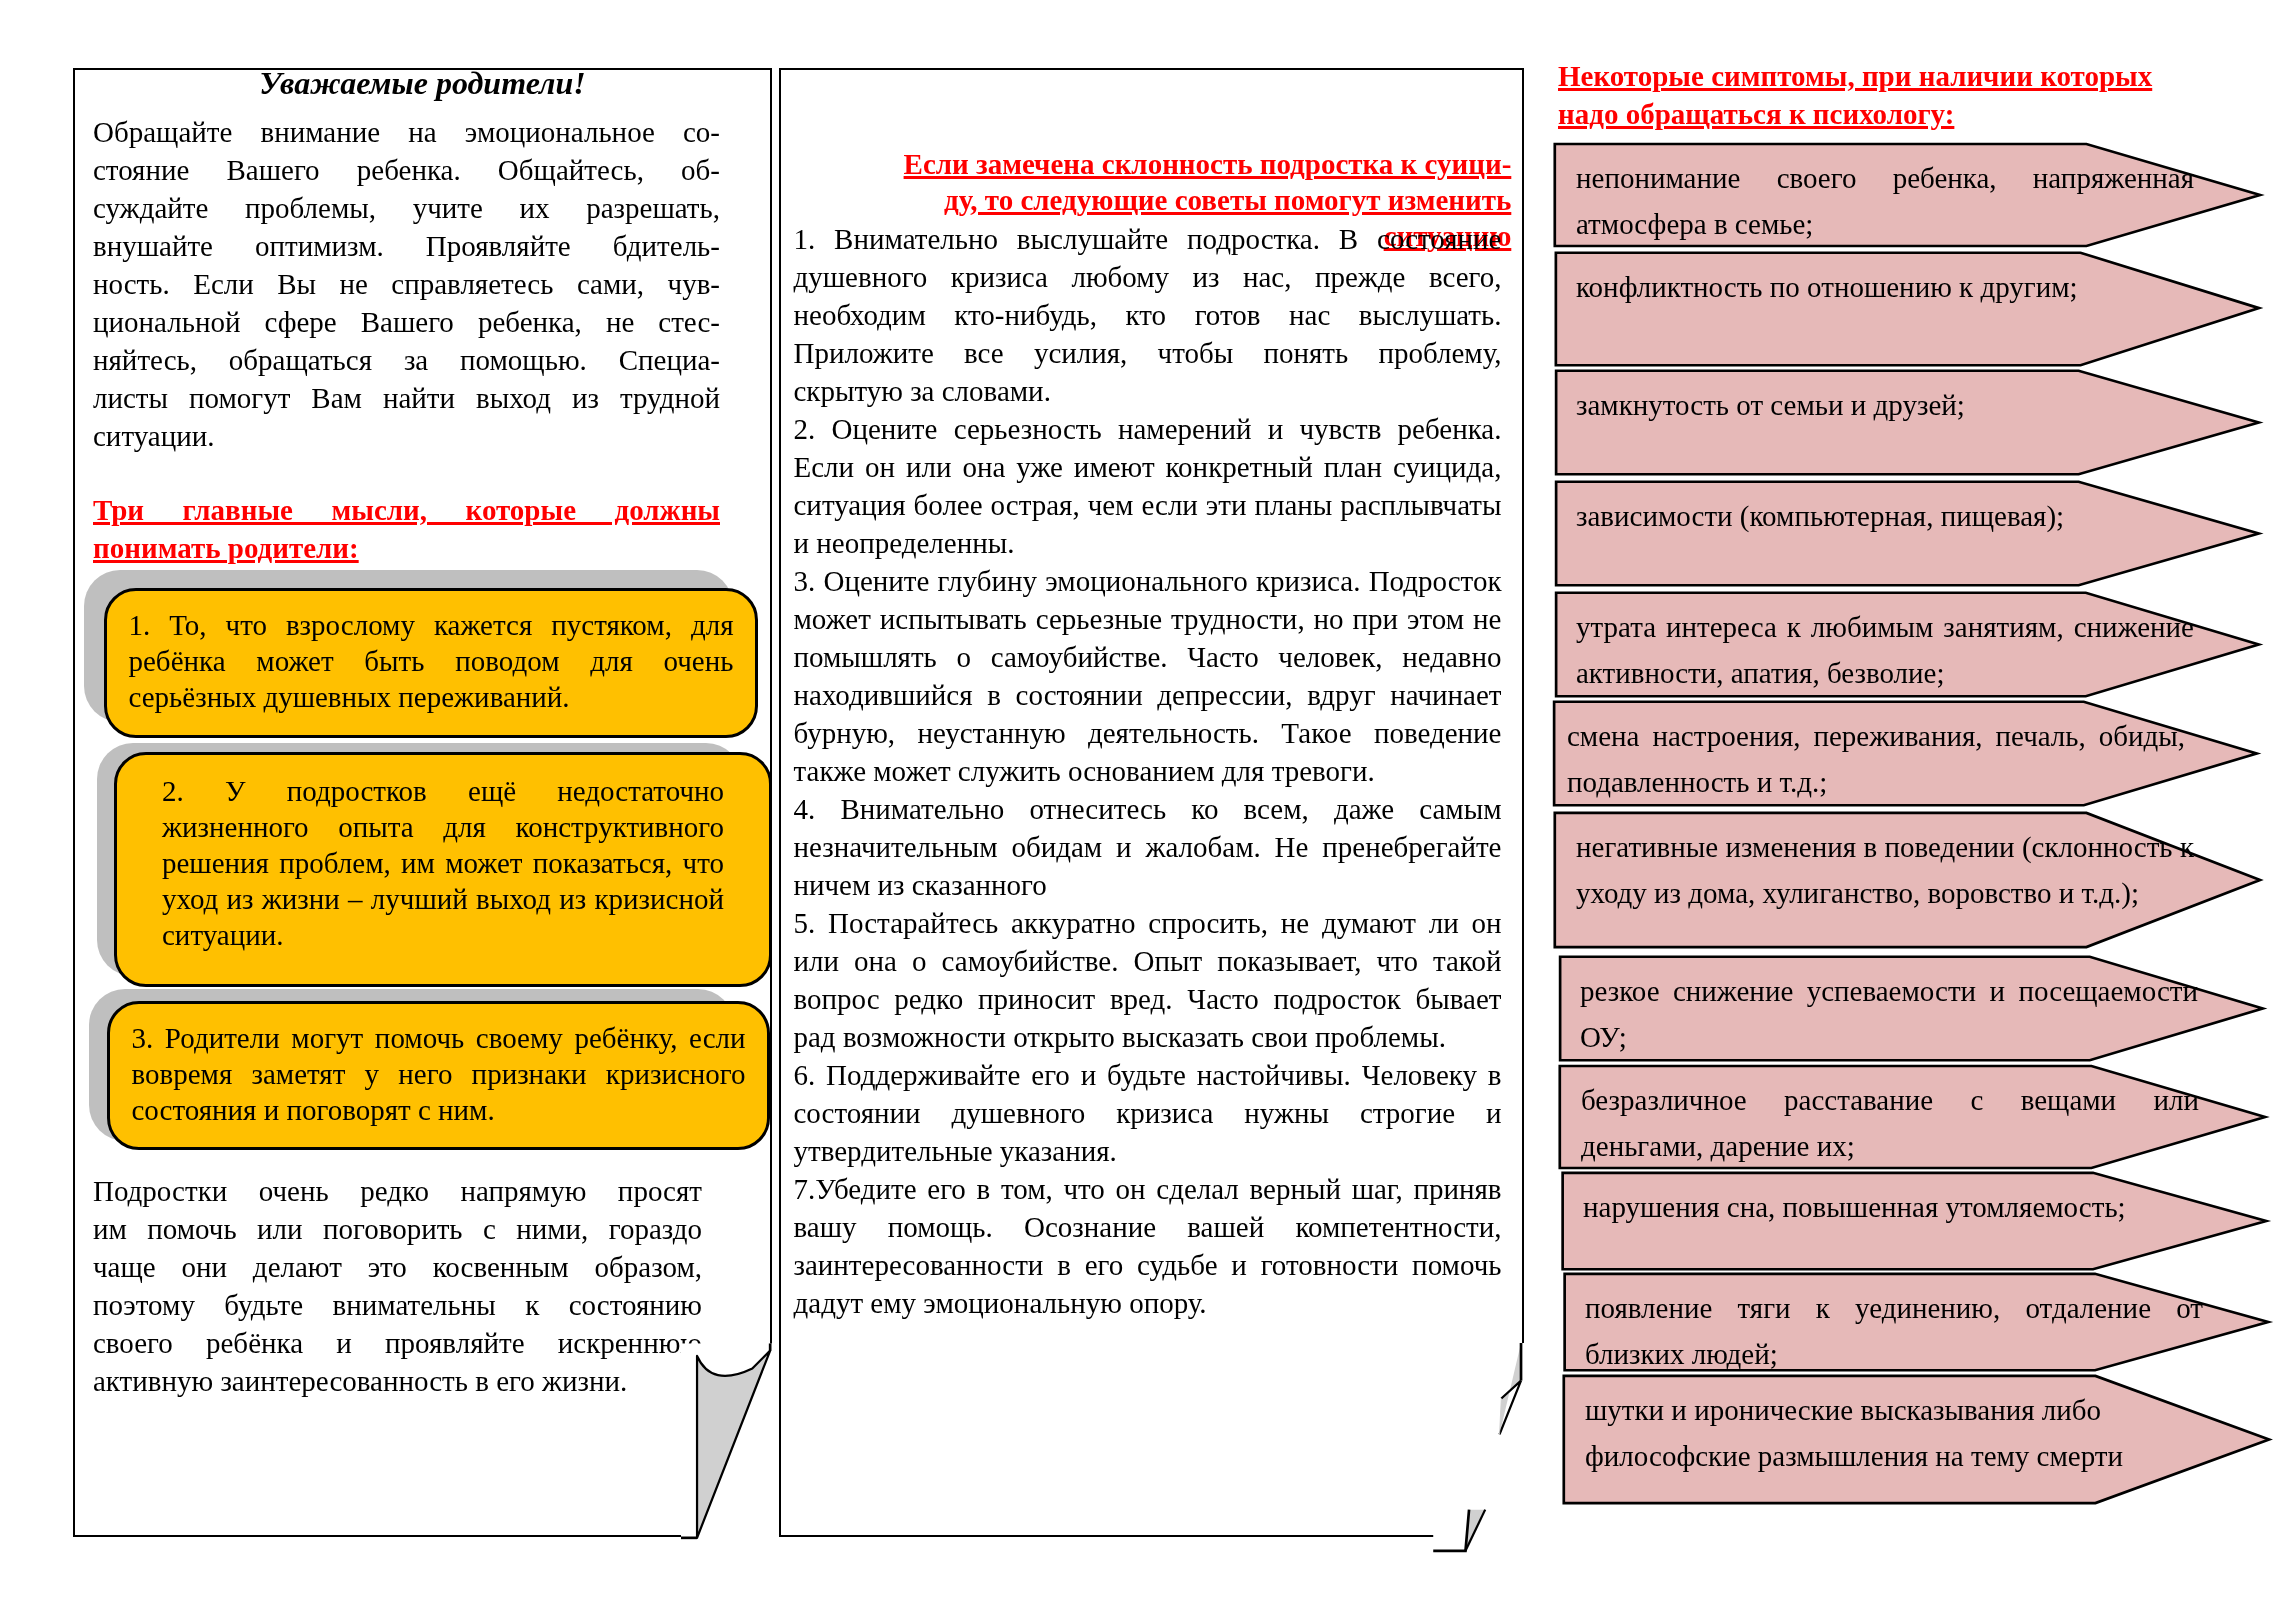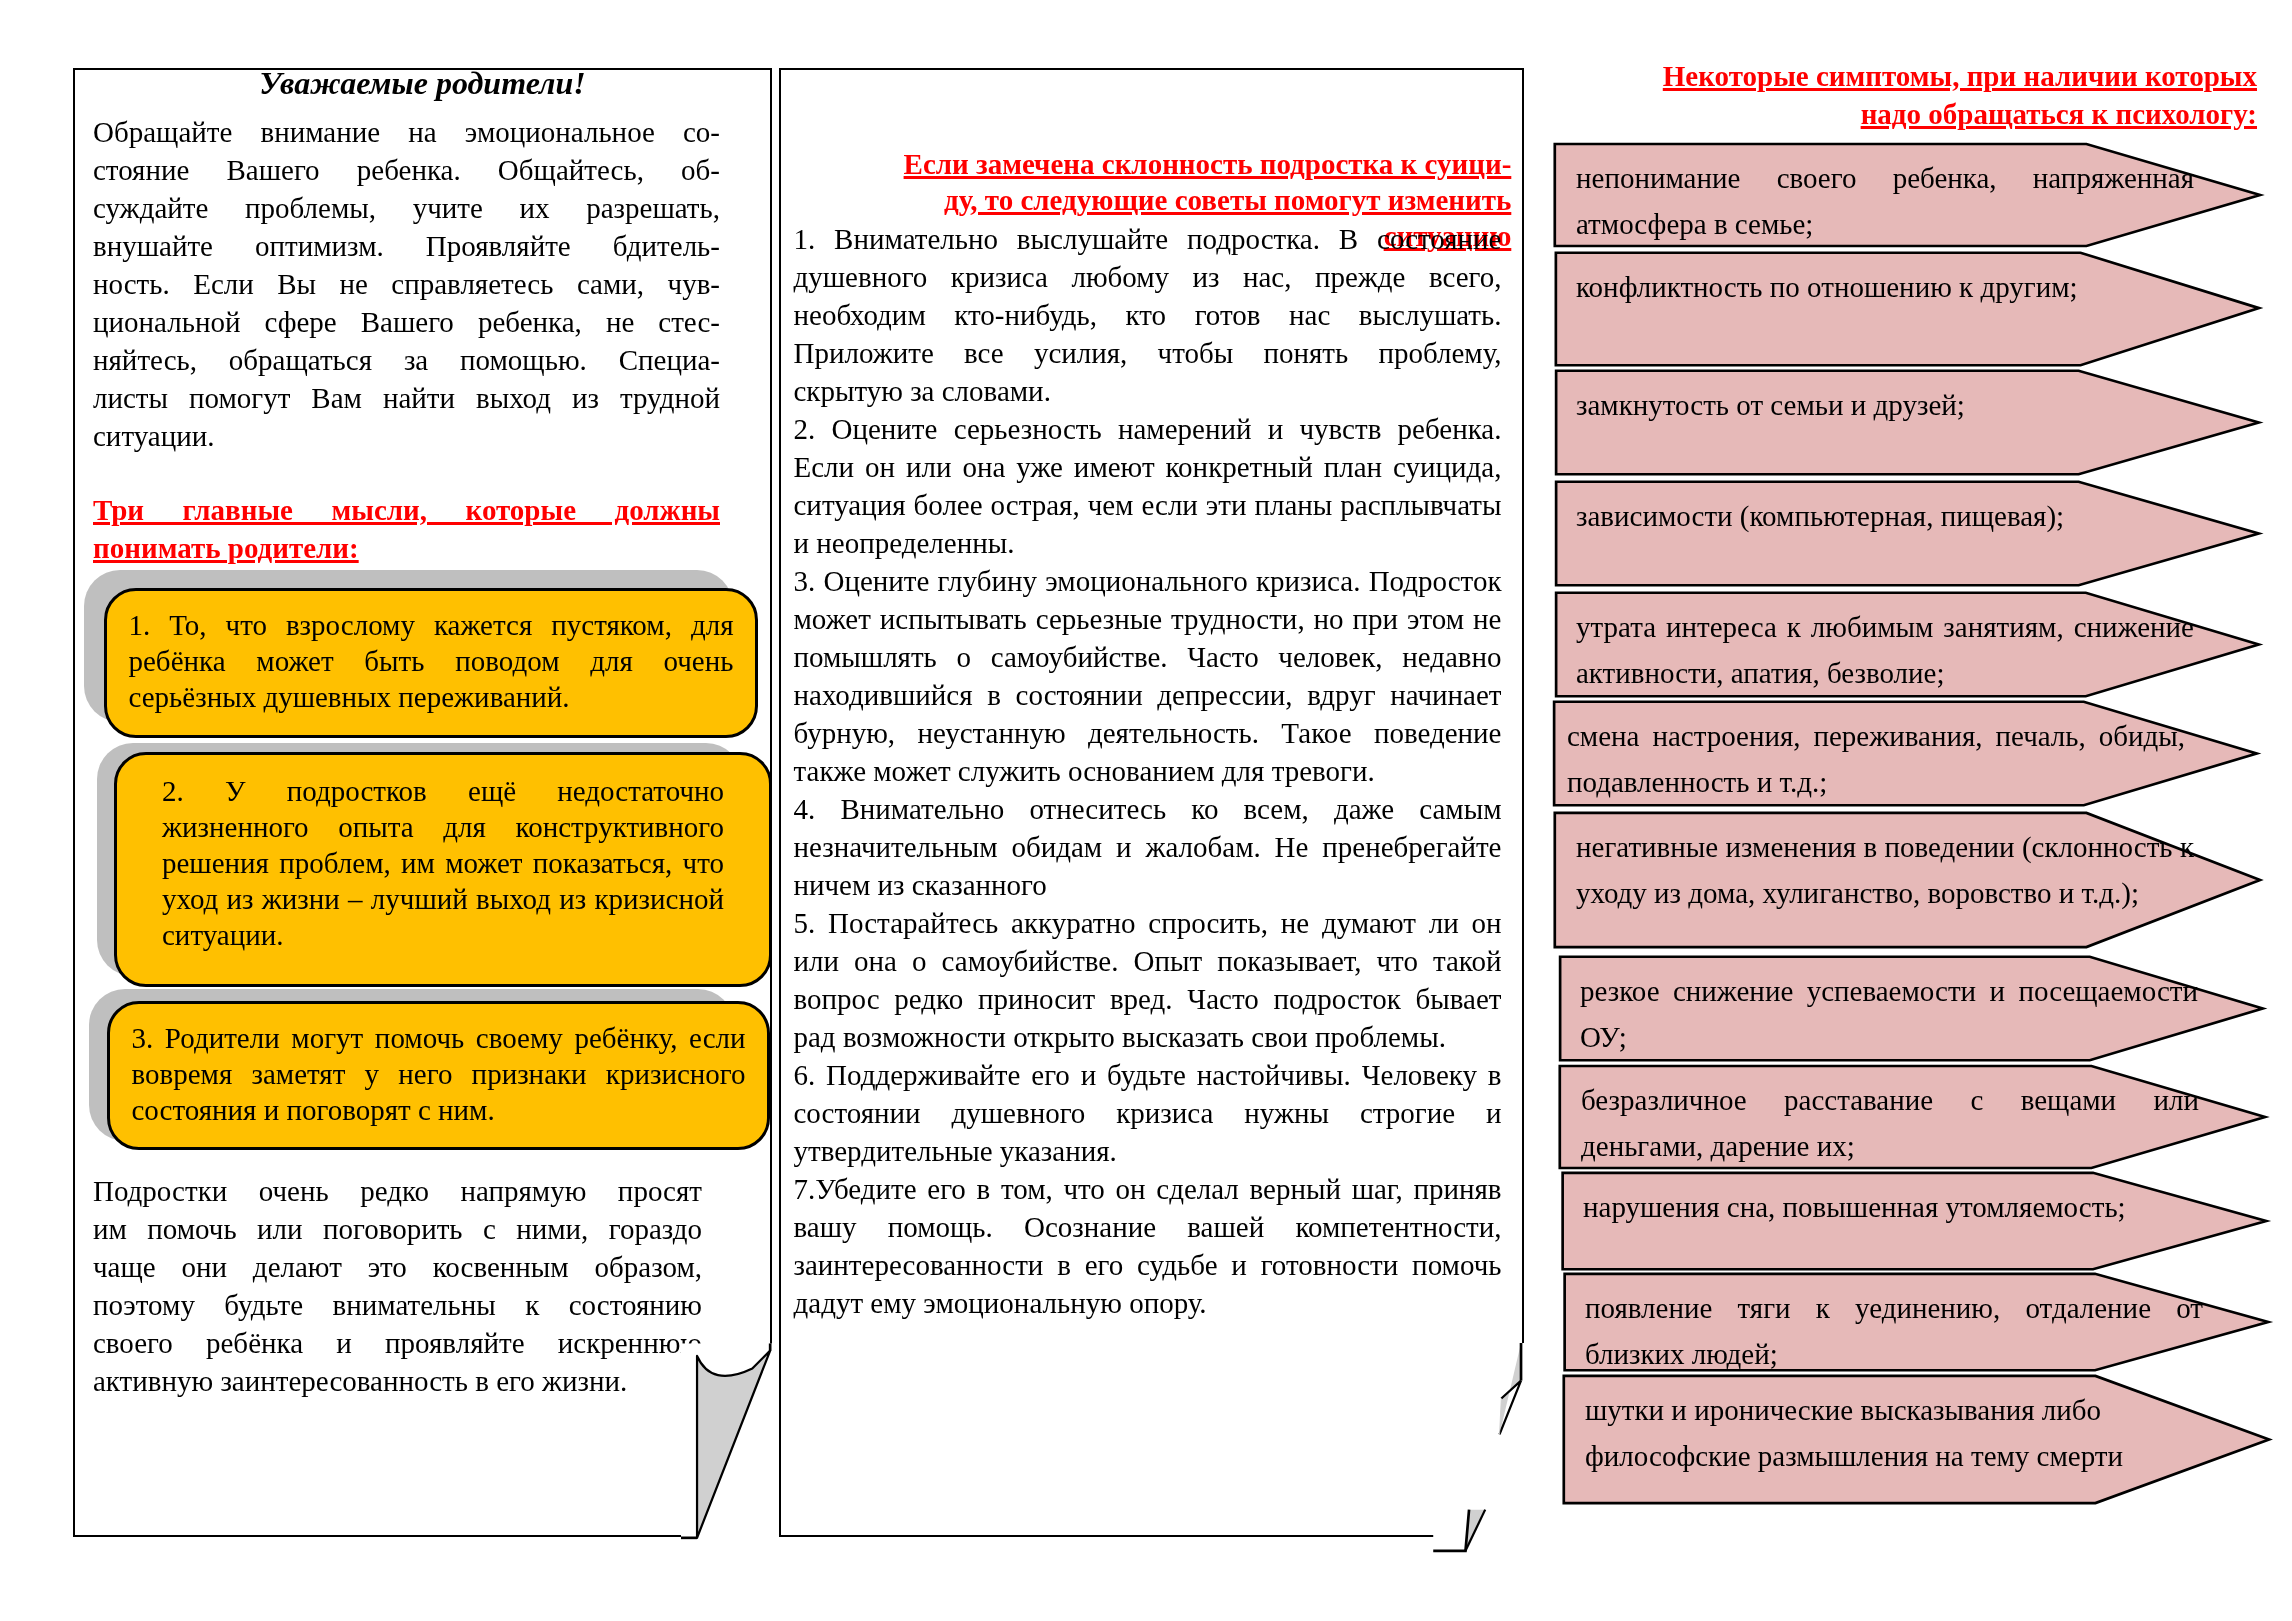--- a/index.html
+++ b/index.html
@@ -14,21 +14,21 @@
   .c1-body { position:absolute; left:18px; top:43px; width:627px; }
   .c1-red { position:absolute; left:18px; top:421px; width:627px; font-size:29px; line-height:38px; text-align:justify; text-align-last:justify; }
   .c1-red .l2 { text-align-last:left; display:block; }
   .card-shadow { position:absolute; background:#bfbfbf; border-radius:36px; }
   .card { position:absolute; background:#ffc000; border:3.6px solid #000; border-radius:32px; box-sizing:border-box;
           padding:16px 21.5px; font-size:29px; line-height:36px; text-align:justify; }
   .c1-bottom { position:absolute; left:18px; top:1102px; width:609px; }
   .fold { position:absolute; }
   .c2-head { position:absolute; left:14.3px; top:36px; width:716px; text-align:right; font-size:29px; line-height:36px;margin-top:40px; }
   .c2-body { position:absolute; left:12.5px; top:150px; width:708px; }
-  .right-head { position:absolute; left:1558px; top:57px; width:699px; text-align:right; font-size:29px; line-height:38px; }
+  .right-head { position:absolute; left:1558px; top:57px; width:699px; text-align:left; font-size:29px; line-height:38px; }
   .arrow { position:absolute; }
   .arrow svg { position:absolute; left:0; top:0; }
   .arrow .txt { position:absolute; left:23px; top:12.5px; width:618px; font-size:29px; line-height:46px; text-align:justify; }
 </style>
 </head>
 <body>
 
 <div class="page col1">
   <div class="title-ital">Уважаемые родители!</div>
   <div class="c1-body ptext">

